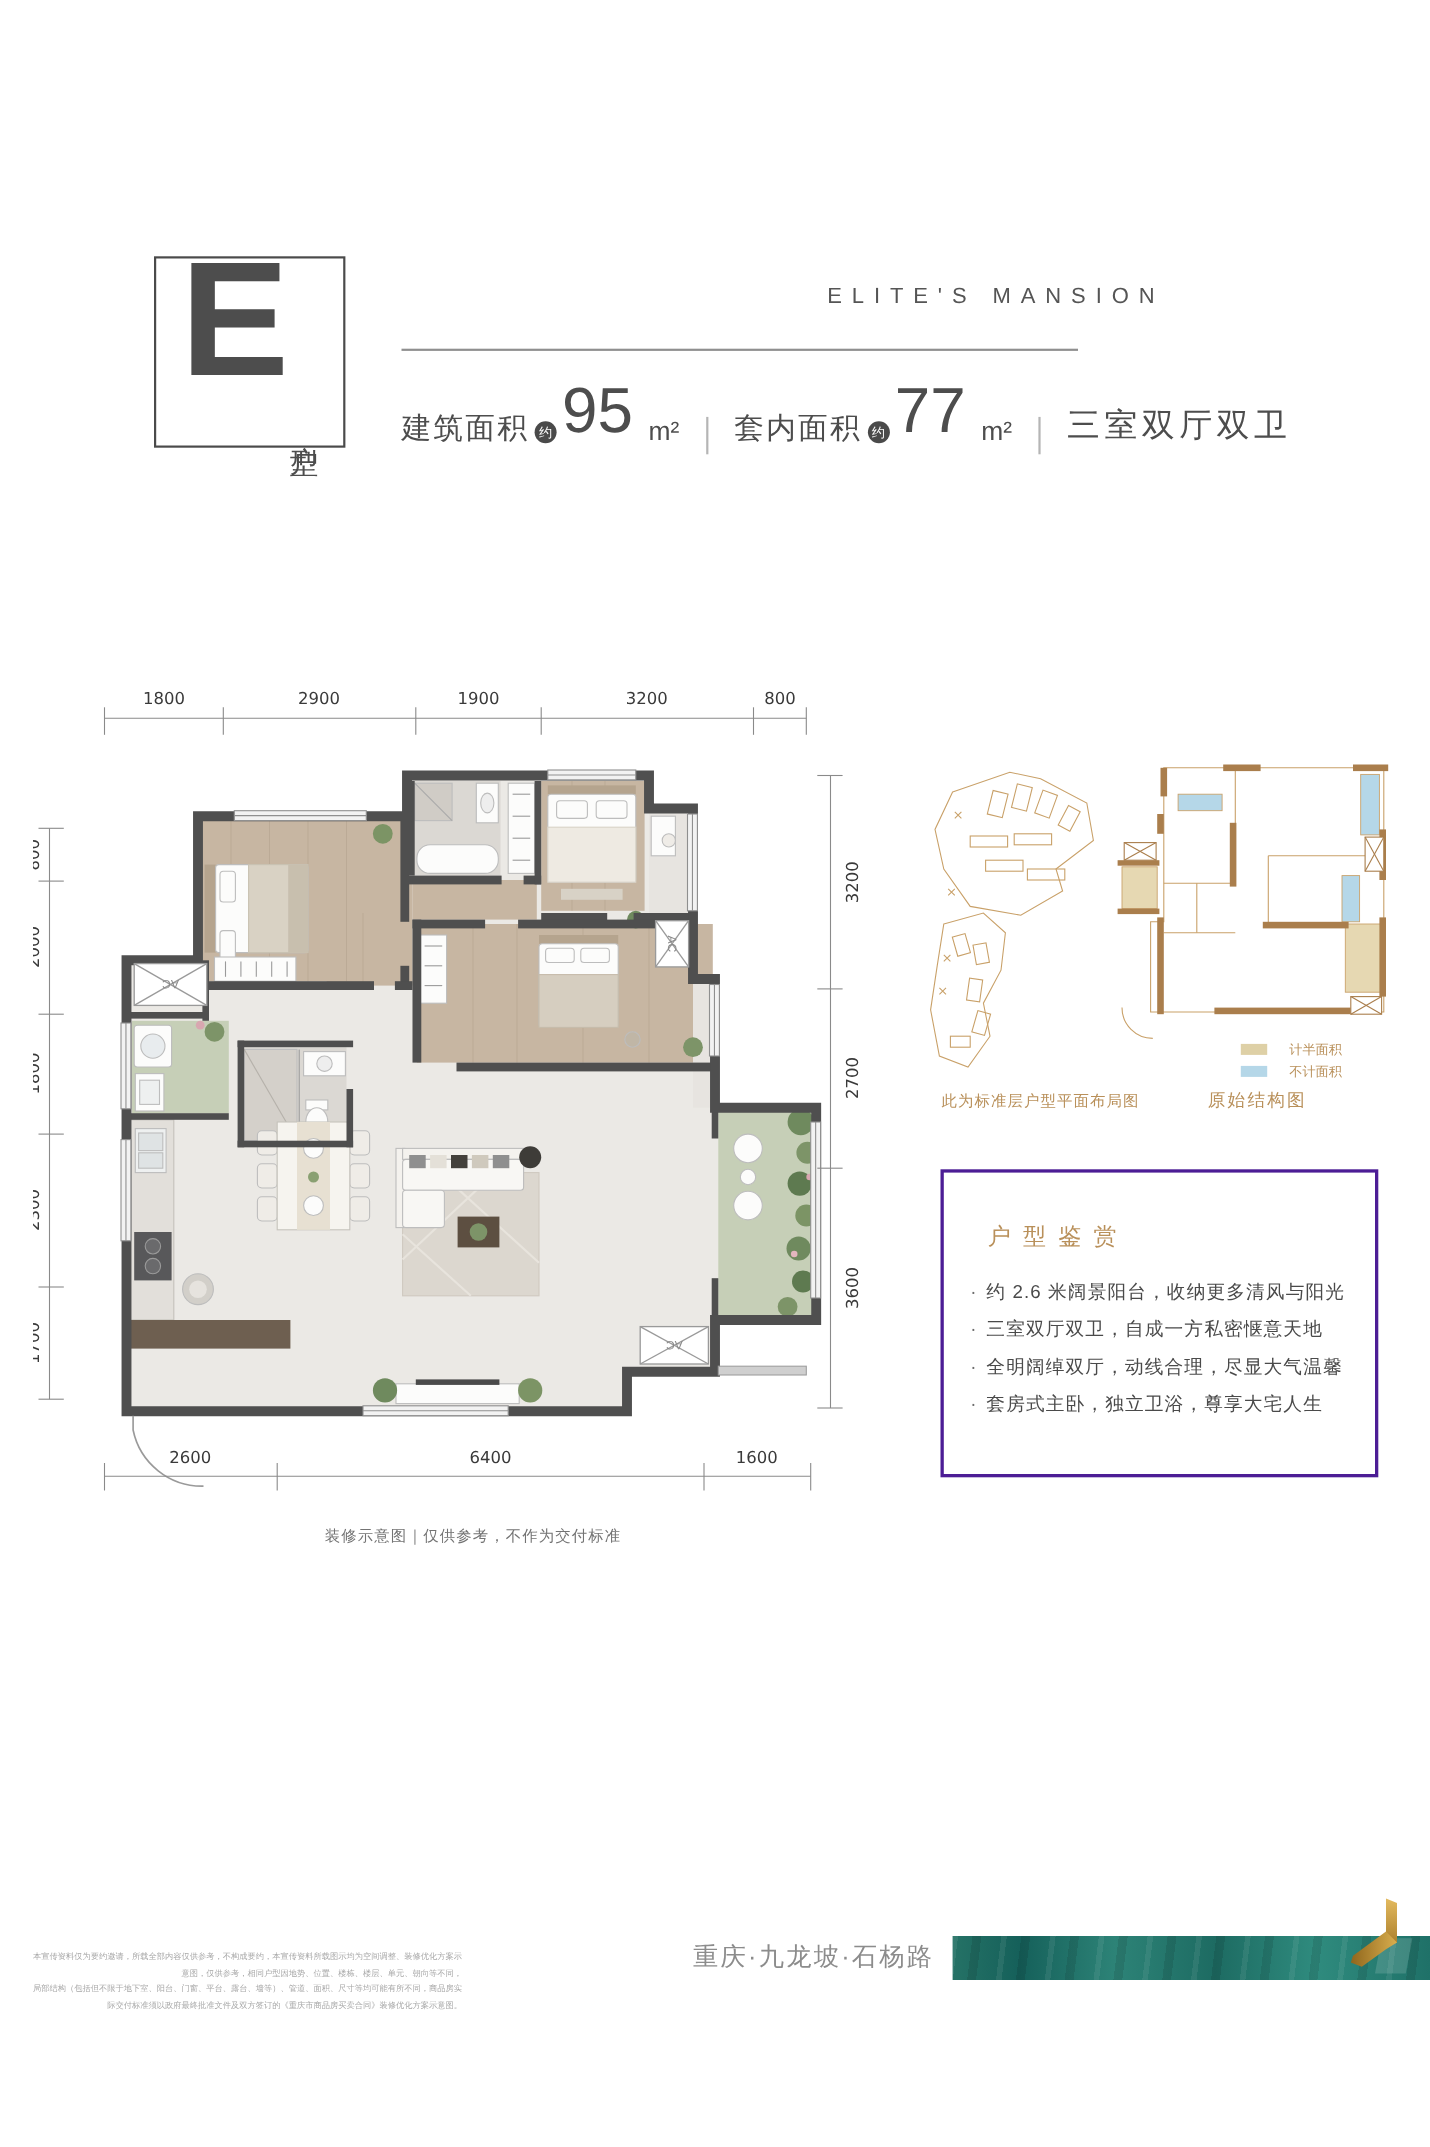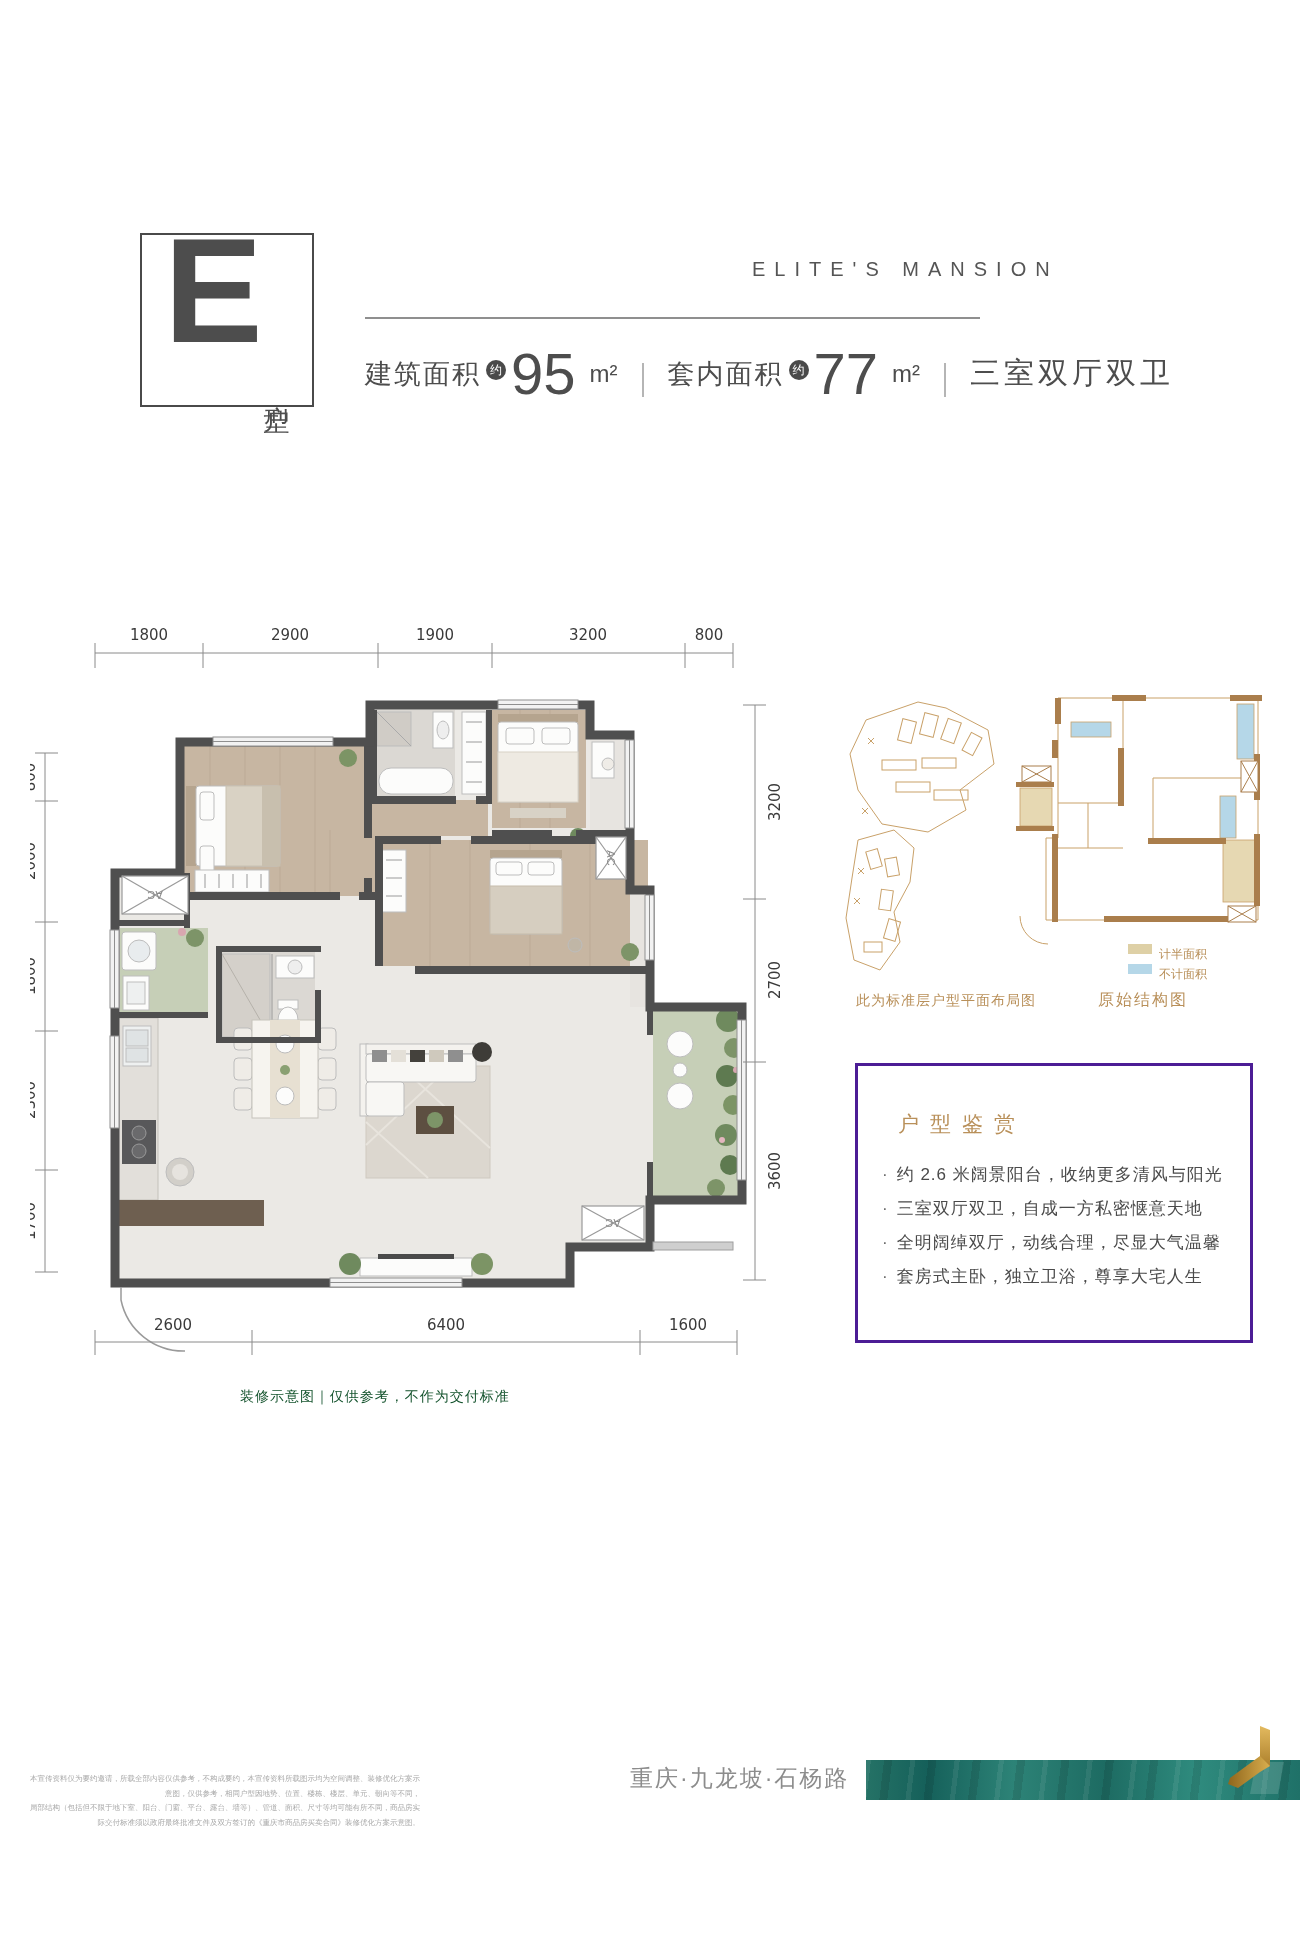--- a/index.html
+++ b/index.html
@@ -7,34 +7,34 @@
         font-family:"Liberation Sans",sans-serif;color:#4d4d4d}
   .abs{position:absolute}
   
   .ebox{left:140px;top:233px;width:170px;height:170px;border:2px solid #4a4a4a}
   .eletter{left:22px;top:-18px;font-size:148px;font-weight:600;color:#4d4d4d;line-height:1}
   .etag{right:20px;bottom:16px;font-size:26px;letter-spacing:2px;color:#4d4d4d;
         writing-mode:vertical-rl;line-height:1.2}
   .title-cn{left:365px;top:242px;font-size:40px;letter-spacing:54px;color:#4d4d4d;white-space:nowrap}
   .title-en{left:752px;top:258px;font-size:20px;letter-spacing:9px;color:#555;white-space:nowrap}
   .title-rule{left:365px;top:317px;width:615px;height:2px;background:#8f8f8f}
-  .arearow{left:365px;top:340px;width:830px;display:flex;align-items:center;white-space:nowrap}
+  .arearow{left:365px;top:340px;width:830px;display:flex;align-items:flex-end;white-space:nowrap}
   .alabel{font-size:27px;letter-spacing:2px;color:#4d4d4d}
   .approx{display:inline-block;width:20px;height:20px;border-radius:50%;background:#4a4a4a;color:#fff;
           font-size:12px;line-height:20px;text-align:center;margin:0 5px;transform:translateY(-4px)}
   .anum{font-size:58px;color:#4d4d4d}
   .aunit{font-size:24px;color:#4d4d4d;margin-left:14px}
   .asep{display:inline-block;width:2px;height:34px;background:#b5b5b5;margin:0 24px;transform:translateY(6px)}
   .alayout{font-size:30px;letter-spacing:4px;color:#4d4d4d}
   
-  .fp-caption{left:240px;top:1388px;width:380px;font-size:14px;color:#14532d;letter-spacing:1px}
+  .fp-caption{left:240px;top:1388px;width:380px;text-align:center;font-size:14px;color:#737373;letter-spacing:1px}
   
   .cap-tan{font-size:14px;color:#b9905a;letter-spacing:1px}
   .legend{left:1128px;top:944px;font-size:12px;color:#b9905a;line-height:20px}
-  .legend .row{display:flex;gap:7px}
+  .legend .row{display:flex;align-items:center;gap:20px}
   .sw{width:24px;height:10px;display:inline-block}
   .sw-tan{background:#ded0a6}
   .sw-blue{background:#b5d7e8}
   
   .hcard{left:855px;top:1063px;width:392px;height:274px;border:3px solid #4c1d95}
   .htitle{left:40px;top:44px;font-size:21px;color:#b9905a;letter-spacing:11px}
   .hlist{left:24px;top:92px;width:350px;font-size:17px;color:#4a4a4a;line-height:34px;letter-spacing:1px}
   .hlist .it{display:flex;gap:8px}
   .hlist .b{color:#6a6a6a}
   

